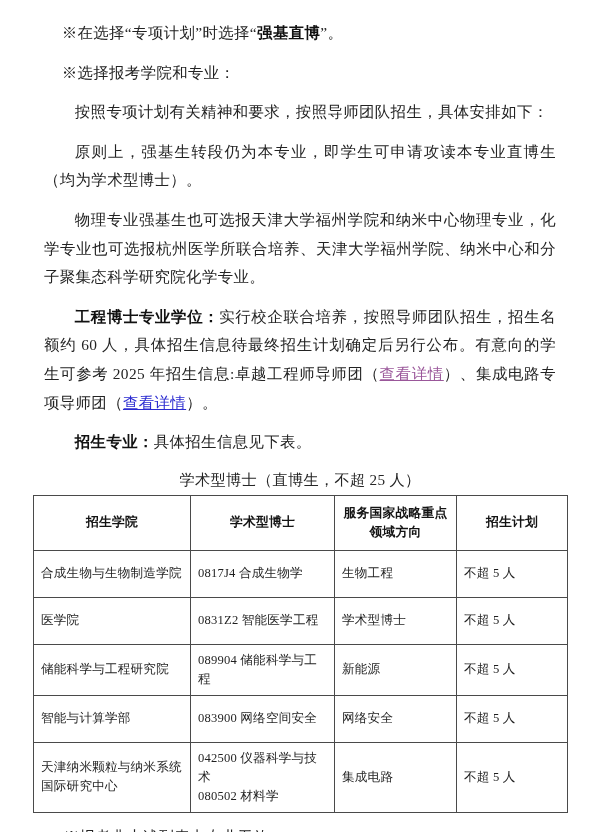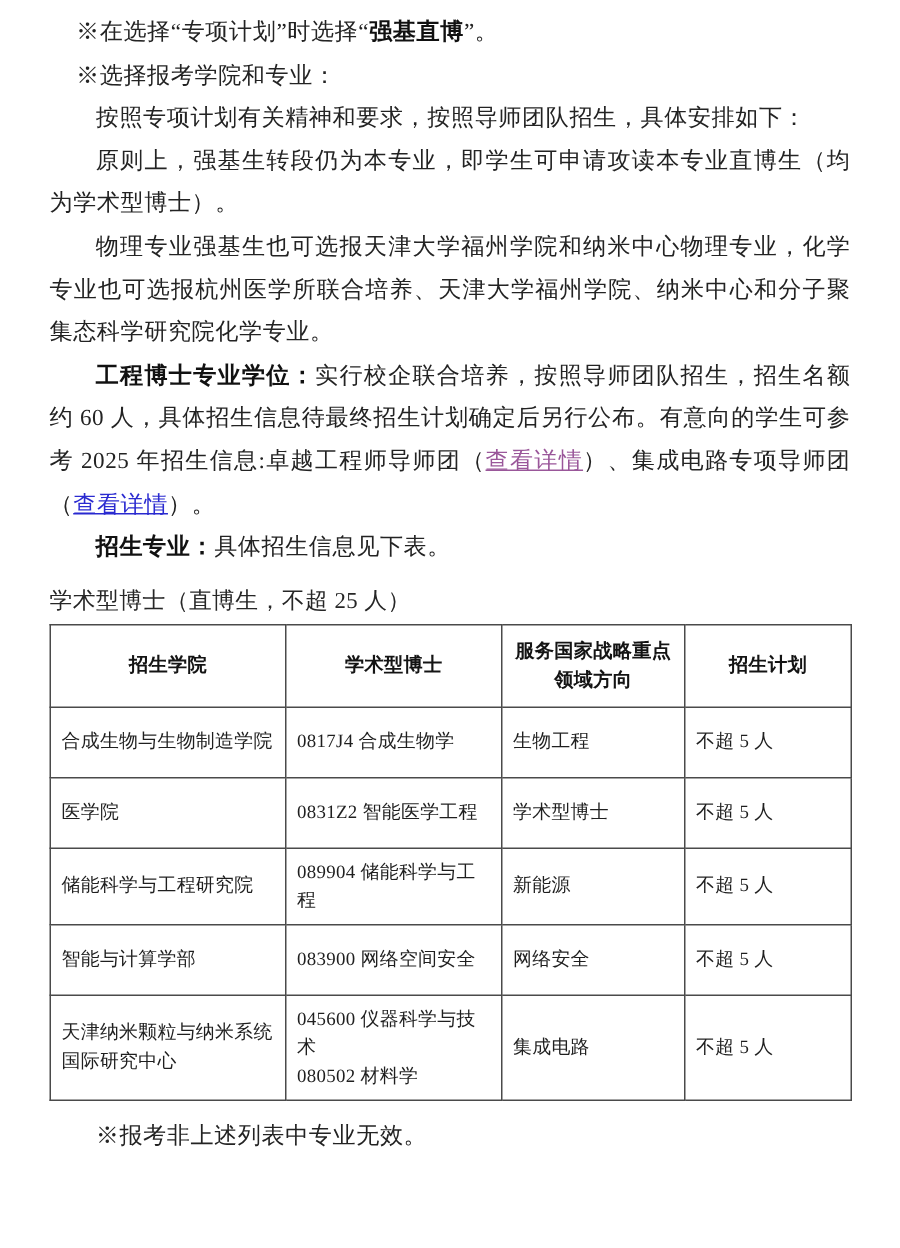--- a/index.html
+++ b/index.html
@@ -22,21 +22,21 @@
     padding: 0;
     box-sizing: border-box;
   }
   .body-col {
     position: absolute;
     left: 33px;
     top: 8px;
     width: 534px;
   }
   p.para {
-    margin: 0;
+    margin: 11px;
     font-size: 15.4px;
     line-height: 28.6px;
     letter-spacing: 0.4px;
     text-align: justify;
     text-justify: inter-ideograph;
     color: #232323;
     font-family: Liberation Serif, serif;
   }
   p.indent2 {
     text-indent: 2em;
@@ -58,21 +58,21 @@
     cursor: pointer;
   }
   a.link-visited {
     color: #9a579a;
   }
   a.link-unvisited {
     color: #2a2ad0;
   }
   .table-caption {
     margin: 0;
-    text-align: left;
+    text-align: center;
     font-size: 15.2px;
     line-height: 24px;
     color: #262626;
     letter-spacing: 0.3px;
   }
   table.adm-table {
     border-collapse: collapse;
     width: 534px;
     margin: 3px 0 0 0;
     table-layout: fixed;
@@ -187,21 +187,21 @@
             <td>智能与计算学部</td>
             <td>
                 <span class="cellline">083900 网络空间安全</span>
               </td>
             <td>网络安全</td>
             <td>不超 5 人</td>
           </tr>
           <tr>
             <td>天津纳米颗粒与纳米系统国际研究中心</td>
             <td>
-                <span class="cellline">045600 仪器科学与技术</span>
+                <span class="cellline">042500 仪器科学与技术</span>
                 <span class="cellline">080502 材料学</span>
               </td>
             <td>集成电路</td>
             <td>不超 5 人</td>
           </tr>
         </tbody>
       </table>
     </div>
 
     <div class="notes">

